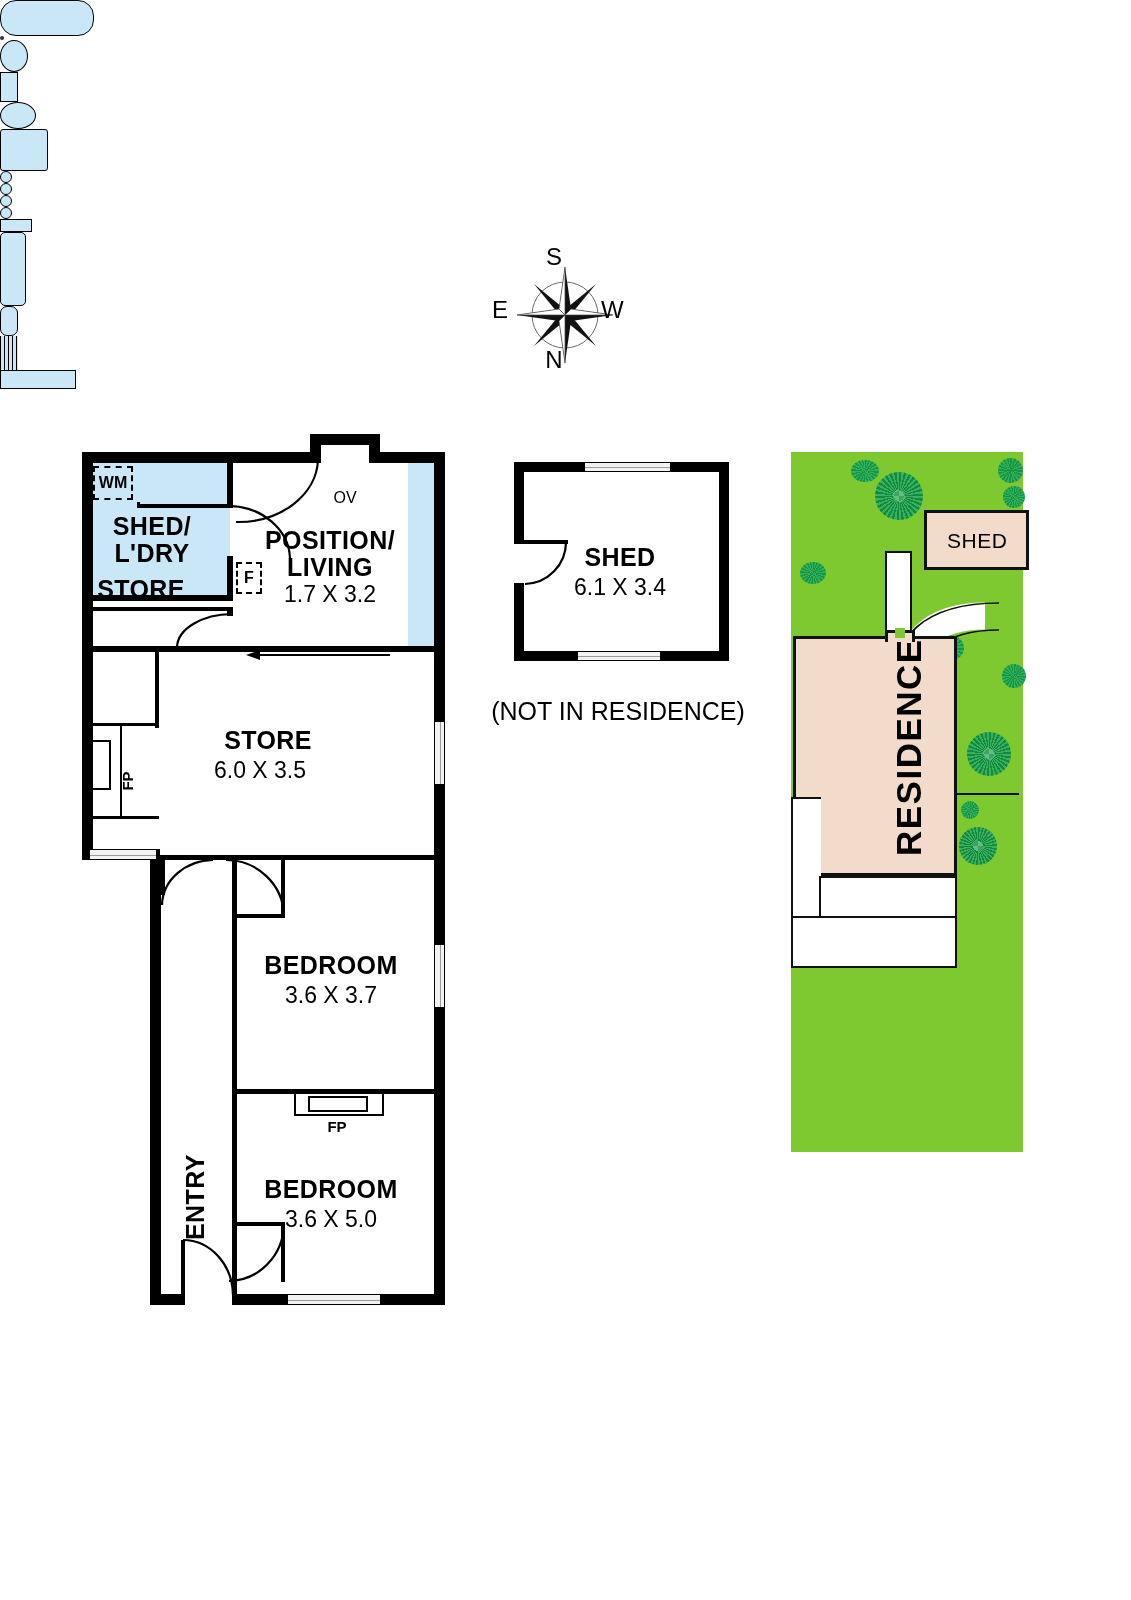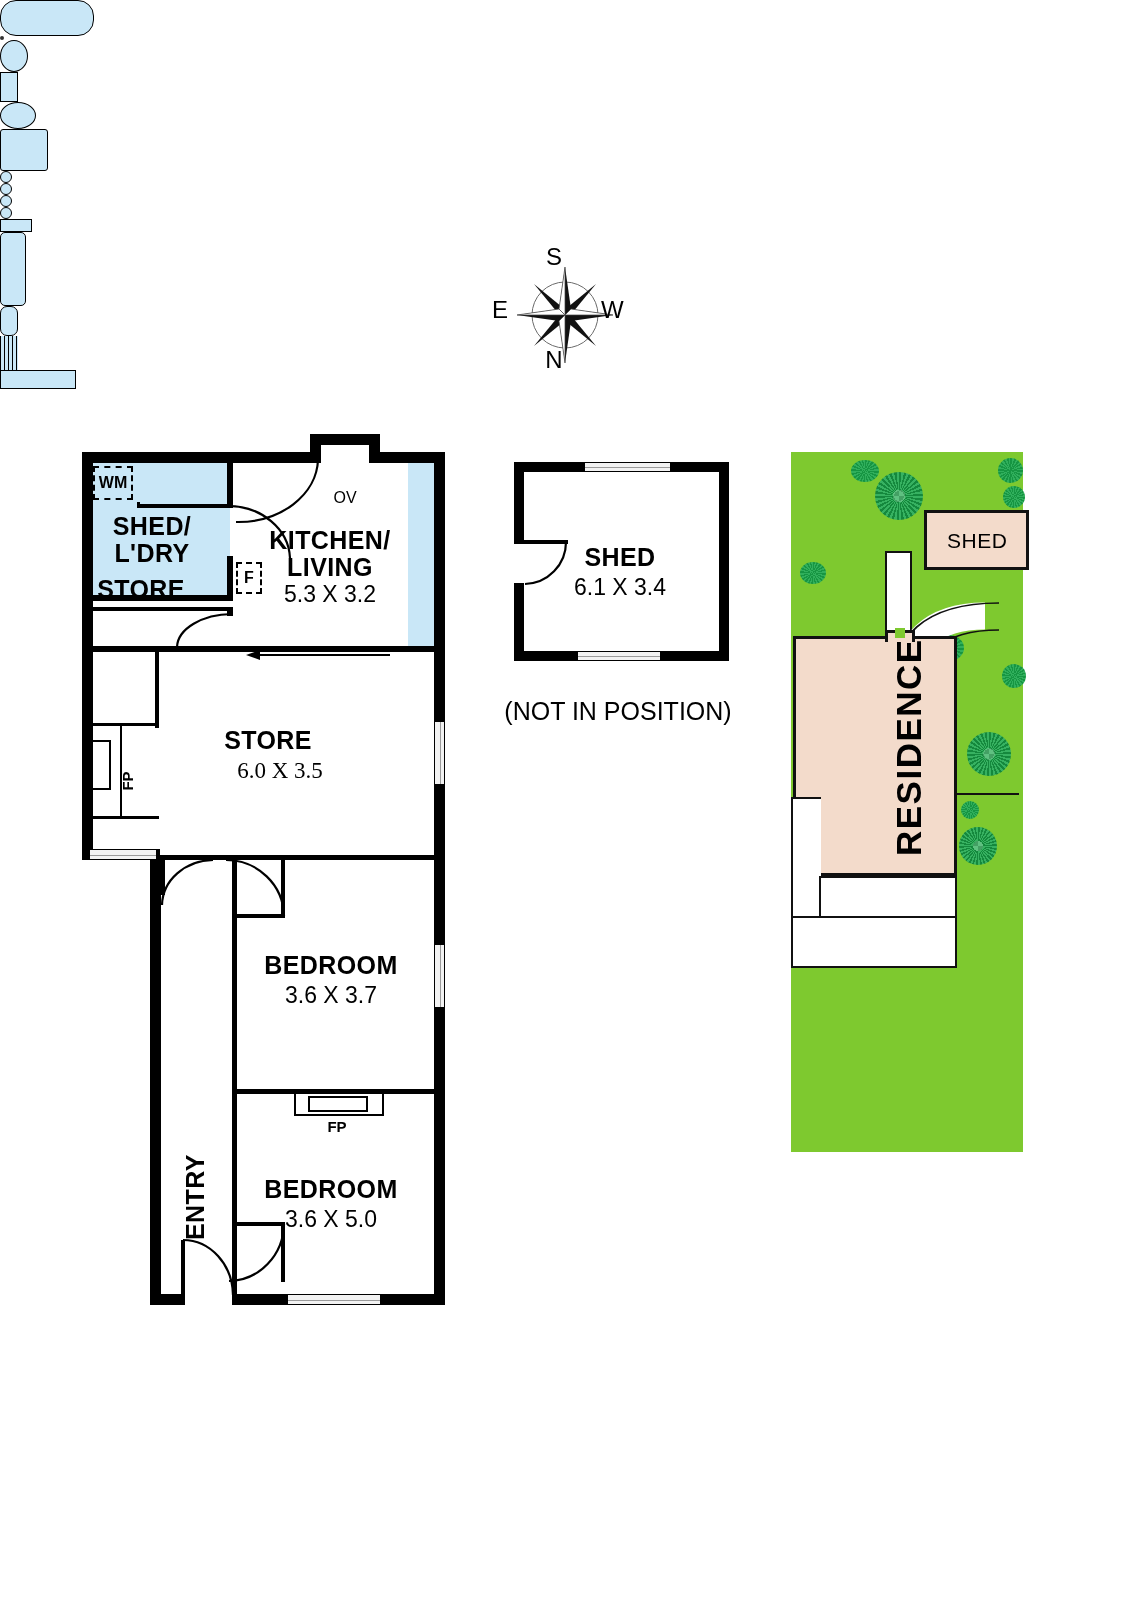--- a/index.html
+++ b/index.html
@@ -353,27 +353,27 @@
     <div class="wall" style="left:181px; top:1240px; width:4px; height:58px;"></div>
 
     <div class="label room-name ctr" style="left:152px; top:513px;">
       <span>SHED/</span><br>
       <span>L'DRY</span>
     </div>
 
     <div class="label room-name ctr" style="left:141px; top:576px;">STORE</div>
 
     <div class="label room-name ctr" style="left:330px; top:527px;">
-      <span>KITCHEN/</span><br>
+      <span>POSITION/</span><br>
       <span>LIVING</span>
     </div>
-    <div class="label room-dim ctr" style="left:330px; top:582px;">5.3 X 3.2</div>
+    <div class="label room-dim ctr" style="left:330px; top:582px;">1.7 X 3.2</div>
 
     <div class="label room-name ctr" style="left:268px; top:727px;">STORE</div>
-    <div class="label room-dim ctr" style="left:280px; top:758px;font-family:Liberation Serif, serif;">6.0 X 3.5</div>
+    <div class="label room-dim ctr" style="left:260px; top:758px;">6.0 X 3.5</div>
 
     <div class="label room-name ctr" style="left:331px; top:952px;">BEDROOM</div>
     <div class="label room-dim ctr" style="left:331px; top:983px;">3.6 X 3.7</div>
 
     <div class="label room-name ctr" style="left:331px; top:1176px;">BEDROOM</div>
     <div class="label room-dim ctr" style="left:331px; top:1207px;">3.6 X 5.0</div>
 
     <div class="label room-name" style="left:182px; top:1240px; transform:rotate(-90deg); transform-origin:left top;">ENTRY</div>
   </div>
 
@@ -391,21 +391,21 @@
     <div class="swing" style="left:24px; top:102px;">
       <svg width="44" height="44">
           <path d="M 42 0 A 42 42 0 0 1 1 42" fill="none" stroke="#000" stroke-width="2.2"></path>
         </svg>
     </div>
     <div class="wall" style="left:24px; top:100px; width:44px; height:4px;"></div>
 
     <div class="label room-name ctr" style="left:120px; top:104px;">SHED</div>
     <div class="label room-dim ctr" style="left:120px; top:135px;">6.1 X 3.4</div>
   </div>
-  <div class="label note-text ctr" style="left:618px; top:697px;">(NOT IN POSITION)</div>
+  <div class="label note-text ctr" style="left:618px; top:697px;">(NOT IN RESIDENCE)</div>
 
   <div id="site">
 
     <div class="lawn" style="left:0px; top:0px; width:232px; height:700px;"></div>
 
     <div class="tree flat" style="left:60px; top:8px; width:28px; height:22px;"></div>
     <div class="tree" style="left:84px; top:20px; width:48px; height:48px;"></div>
     <div class="tree flat" style="left:207px; top:6px; width:25px; height:25px;"></div>
     <div class="tree flat" style="left:212px; top:34px; width:22px; height:22px;"></div>
     <div class="tree flat" style="left:9px; top:110px; width:26px; height:22px;"></div>

